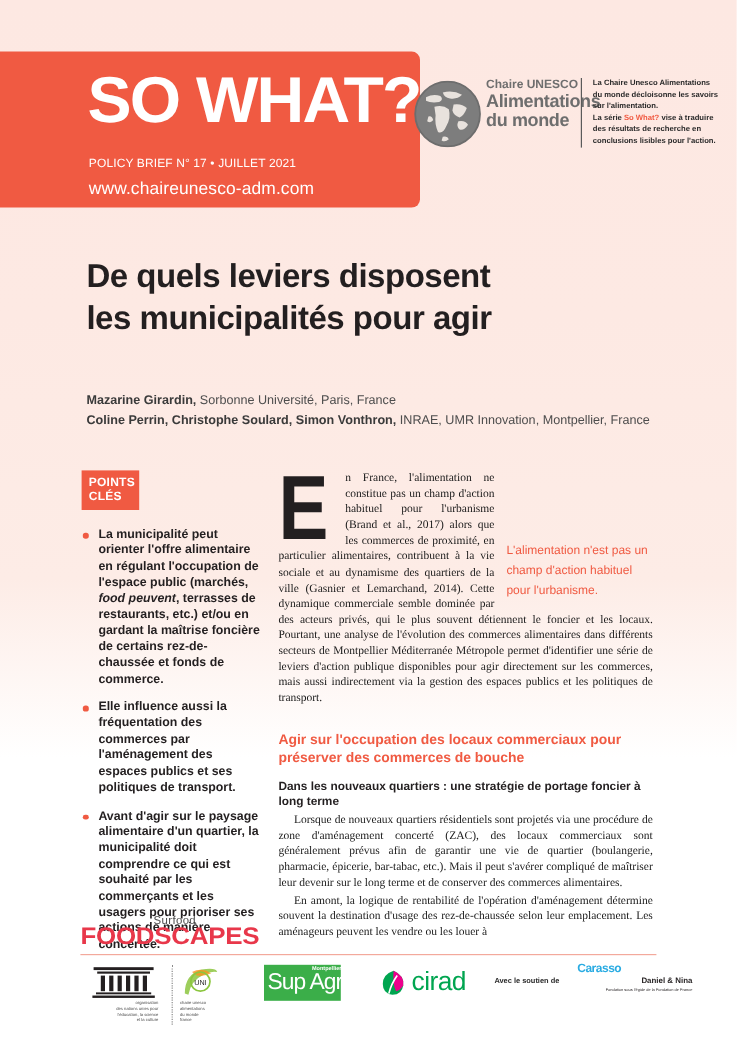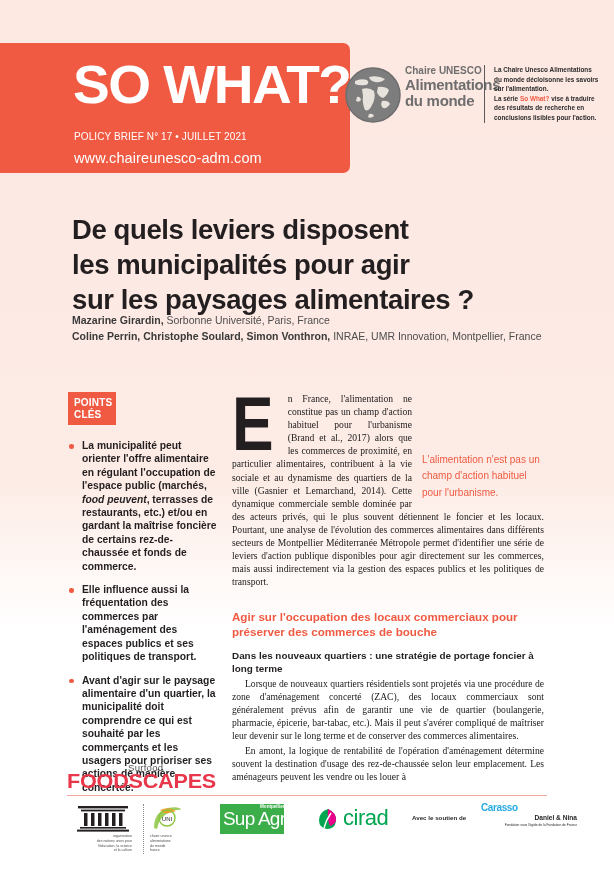--- a/index.html
+++ b/index.html
@@ -130,21 +130,21 @@
     font-size: 27.5px;
     line-height: 35px;
     letter-spacing: -0.4px;
     margin-top: 20px;
   }
   .title span { display: block; white-space: nowrap; }
 
   
   .authors {
     position: absolute;
-    left: 72px; top: 313px;
+    left: 72px; top: 327px;
     width: 500px;
     color: #4d4d4d;
     font-family: "Liberation Sans Narrow", "Liberation Sans", sans-serif;
     font-size: 10.5px;
     line-height: 15.5px;
   }
   .authors div { white-space: nowrap; }
   .authors b { color: #3a3a3a; }
 
   
@@ -444,21 +444,20 @@
       <div>sur l'alimentation.</div>
       <div><span>La série </span><span class="hl">So What?</span><span> vise à traduire</span></div>
       <div>des résultats de recherche en</div>
       <div>conclusions lisibles pour l'action.</div>
     </div>
   </div>
 
   <div class="title">
     <span>De quels leviers disposent</span>
     <span>les municipalités pour agir</span>
-    <span>sur les paysages alimentaires ?</span>
   </div>
 
   <div class="authors">
     <div><b>Mazarine Girardin,</b><span> Sorbonne Université, Paris, France</span></div>
     <div><b>Coline Perrin, Christophe Soulard, Simon Vonthron,</b><span> INRAE, UMR Innovation, Montpellier, France</span></div>
   </div>
 
   <div class="keypoints">
     <div class="kp-badge">
       <div>POINTS</div>

